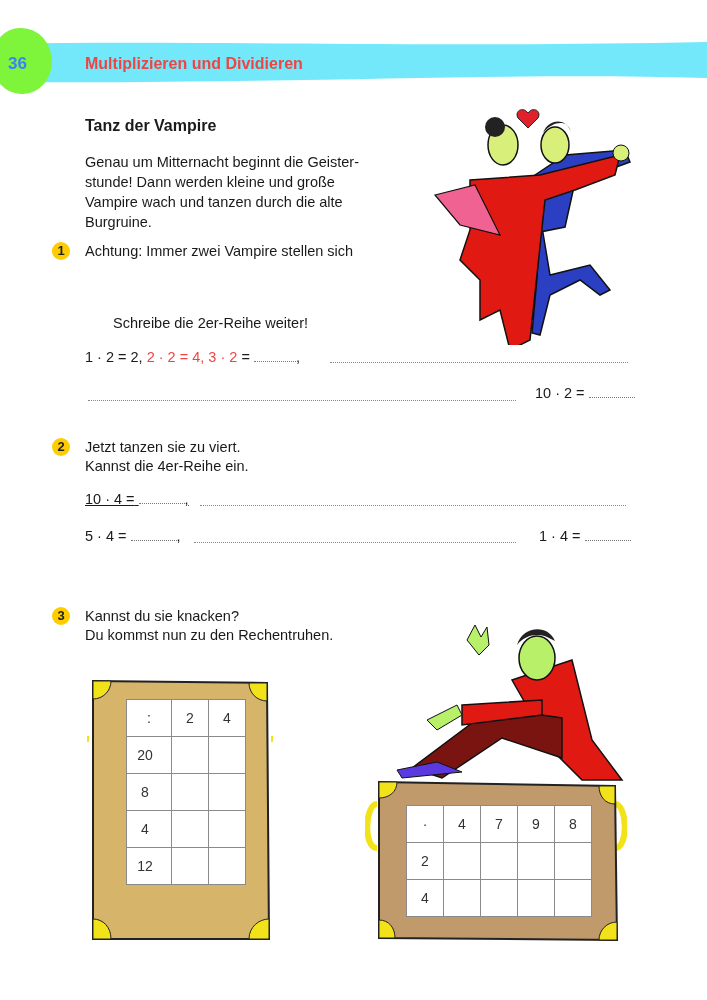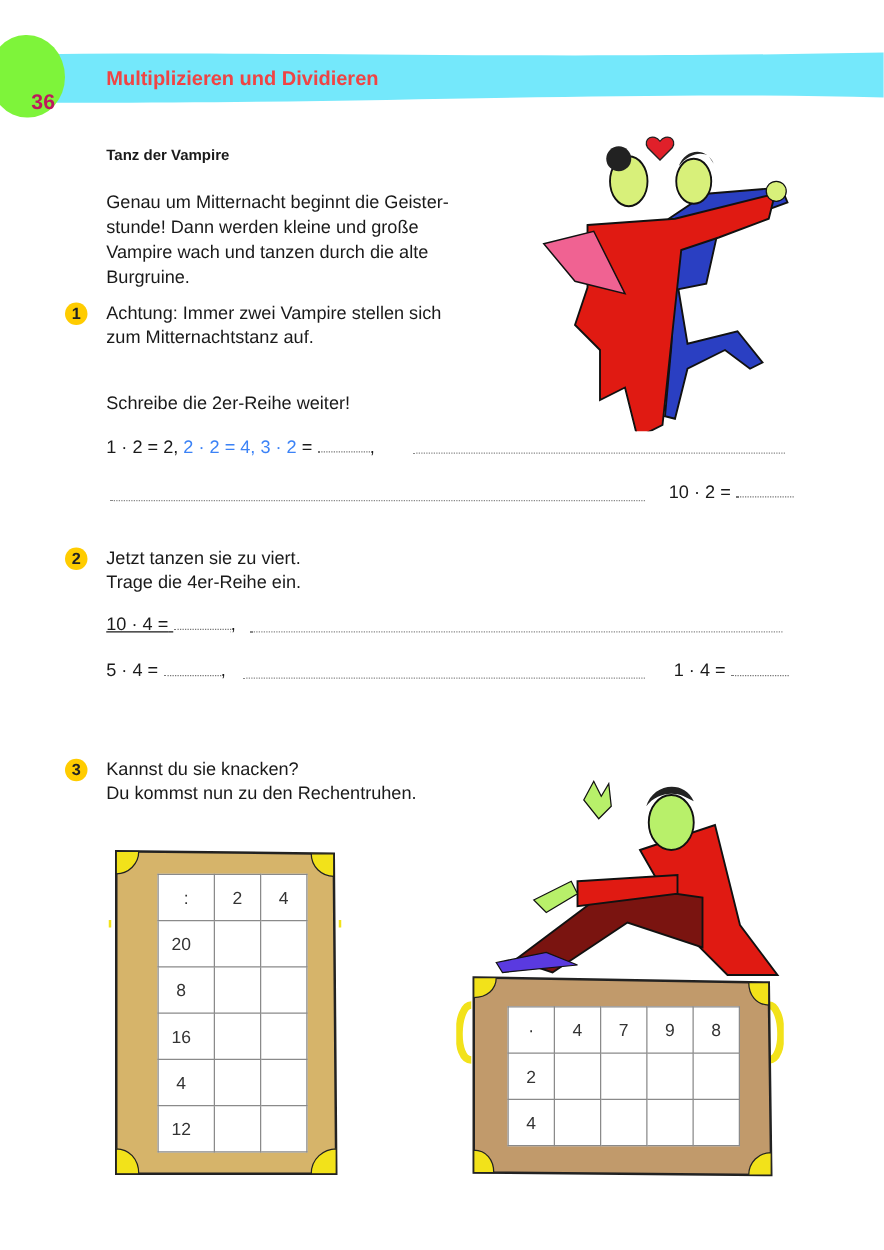--- a/index.html
+++ b/index.html
@@ -3,32 +3,32 @@
 <meta charset="utf-8">
 <style>
   html, body { margin:0; padding:0; background:#ffffff; }
   body { width:707px; height:1000px; position:relative; overflow:hidden;
          font-family:"Liberation Sans", "DejaVu Sans", sans-serif; color:#1a1a1a; }
   .abs { position:absolute; }
 
   
   .band { left:0; top:38px; width:707px; height:46px; }
   .page-num-blob { left:-8px; top:28px; width:60px; height:66px; border-radius:48% 52% 50% 50%; background:#7ef43a; }
-  .page-num { left:8px; top:72px; width:36px; text-align:right; color:#be185d; font-weight:bold; font-size:17px; }
+  .page-num { left:8px; top:54px; width:36px; text-align:left; color:#3b82f6; font-weight:bold; font-size:17px; }
   .chapter-title { left:85px; top:55px; font-weight:bold; font-size:16px; color:#ef4444; }
 
-  .h2 { left:85px; top:117px; font-weight:bold; font-size:12px;text-align:right; }
+  .h2 { left:85px; top:117px; font-weight:bold; font-size:16px;text-align:right; }
   .intro { left:85px; top:152px; width:300px; font-size:14.5px; line-height:20px; }
 
   .badge { width:18px; height:18px; border-radius:50%; background:#ffcc00; color:#222;
            font-size:13px; font-weight:bold; text-align:center; line-height:18px; }
   .task { left:85px; font-size:14.5px; line-height:19px; }
 
   .line { font-size:14.5px; white-space:nowrap; }
-  .orange { color:#3b82f6; }
+  .orange { color:#ef4444; }
   .dots { display:inline-block; border-bottom:1px dotted #777; height:12px; vertical-align:baseline; }
   .dotline { border-bottom:1px dotted #888; height:0; }
 
   
   .chest-left { left:87px; top:677px; width:186px; height:265px; }
   .chest-right { left:365px; top:778px; width:262px; height:166px; }
   table.grid { border-collapse:collapse; background:#fff; position:absolute; }
   table.grid td { border:1px solid #8a8a8a; text-align:center; font-size:14px; color:#333; padding:0; }
   .grid1 { left:126px; top:699px; }
   .grid1 td { width:36px; height:36px; }
@@ -60,42 +60,41 @@
   <path d="M45,75 l70,-5 l80,-20 l-5,20 l-40,15 l-30,10 l-15,140 l-20,10 l-10,-40 l-20,10 l0,-40 l-20,-20 l10,-30 z" fill="#e01a12" stroke="#111" stroke-width="1.5"></path>
   <path d="M10,90 l40,-10 l25,50 l-40,-10 z" fill="#f06292" stroke="#111" stroke-width="1.2"></path>
   <ellipse cx="78" cy="40" rx="15" ry="20" fill="#d8f07a" stroke="#111" stroke-width="1.5"></ellipse>
   <circle cx="70" cy="22" r="10" fill="#222"></circle>
   <circle cx="196" cy="48" r="8" fill="#d8f07a" stroke="#111" stroke-width="1"></circle>
 </svg>
 
 <div class="abs badge" style="left:52px;top:242px;">1</div>
 <div class="abs task" style="top:242px;">
   <div>Achtung: Immer zwei Vampire stellen sich</div>
-  <div>zum Mitternachtstanz auf.</div>
-</div>
-<div class="abs task" style="top:314px;">Schreibe die 2er-Reihe weiter!</div>
+</div>
+<div class="abs task" style="top:314px;margin-left:28px;">Schreibe die 2er-Reihe weiter!</div>
 
 <div class="abs line" style="left:85px;top:349px;">
   <span>1 · 2 = 2,</span>
   <span class="orange">2 · 2 = 4, 3 · 2</span>
   <span>=</span>
   <span class="dots" style="width:42px;"></span><span>,</span>
 </div>
 <div class="abs dotline" style="left:330px;top:362px;width:298px;"></div>
 
 <div class="abs dotline" style="left:88px;top:400px;width:428px;"></div>
 <div class="abs line" style="left:521px;top:385px;margin-left:14px;">
   <span>10 · 2 =</span>
   <span class="dots" style="width:46px;"></span>
 </div>
 
 <div class="abs badge" style="left:52px;top:438px;">2</div>
 <div class="abs task" style="top:438px;">
   <div>Jetzt tanzen sie zu viert.</div>
-  <div>Trage die 4er-Reihe ein.</div>
+  <div>Kannst die 4er-Reihe ein.</div>
 </div>
 
 <div class="abs line" style="left:85px;top:491px;text-decoration:underline;">
   <span>10 · 4 =</span>
   <span class="dots" style="width:46px;"></span><span>,</span>
 </div>
 <div class="abs dotline" style="left:200px;top:505px;width:426px;"></div>
 
 <div class="abs line" style="left:85px;top:528px;">
   <span>5 · 4 =</span>
@@ -129,25 +128,20 @@
     <td>2</td>
     <td>4</td>
   </tr>
   <tr>
         <td class="right-num">20</td>
         <td></td>
         <td></td>
       </tr>
   <tr>
         <td class="right-num">8</td>
-        <td></td>
-        <td></td>
-      </tr>
-  <tr>
-        <td class="right-num">16</td>
         <td></td>
         <td></td>
       </tr>
   <tr>
         <td class="right-num">4</td>
         <td></td>
         <td></td>
       </tr>
   <tr>
         <td class="right-num">12</td>

